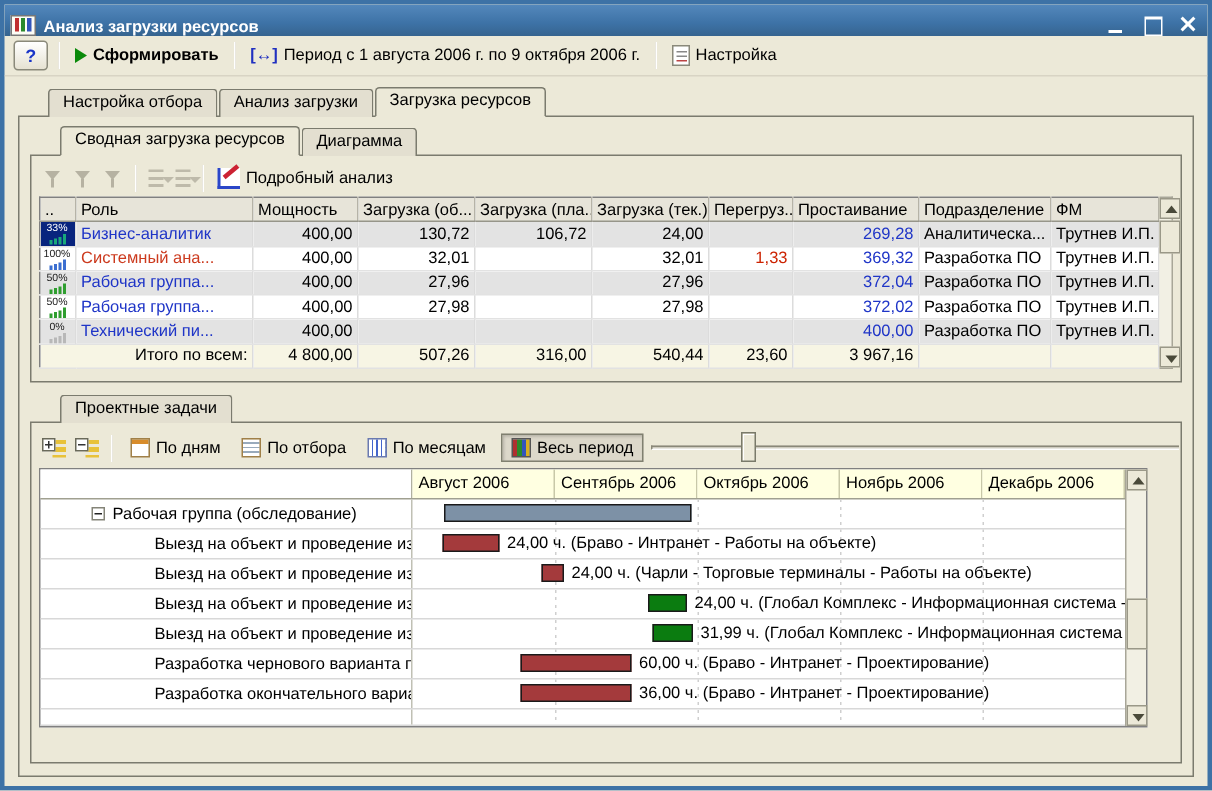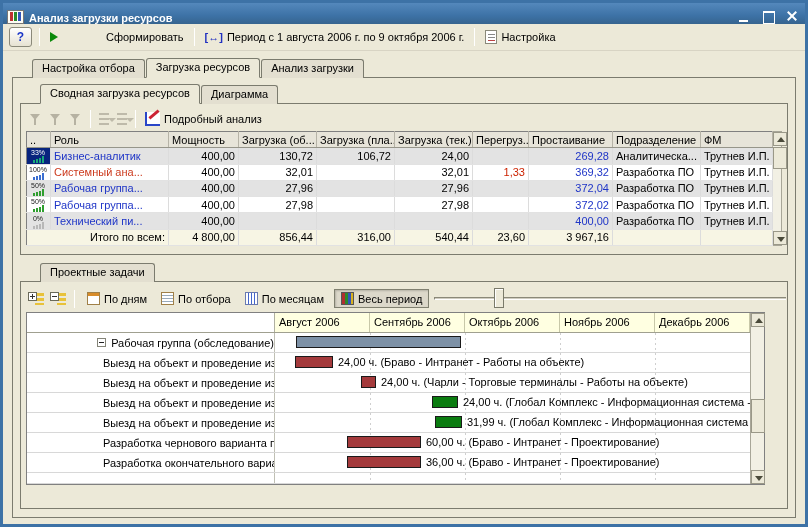--- a/index.html
+++ b/index.html
@@ -17,21 +17,21 @@
   .btn-close::before,.btn-close::after{content:"";position:absolute;left:3px;top:6px;width:12px;height:2px;background:#fff;}
   .btn-close::before{transform:rotate(45deg);}
   .btn-close::after{transform:rotate(-45deg);}
   
   .toolbar{height:27px;display:flex;align-items:center;padding:0 6px;gap:5px;border-bottom:1px solid #d8d4c4;font-size:11px;}
   .tsep{width:1px;height:18px;background:#b8b4a4;border-right:1px solid #fff;margin:0 2px;}
   .help-btn{width:23px;height:20px;border:1px solid #8a897a;border-radius:3px;background:linear-gradient(#ffffff,#e6e2d2);
     color:#1a35c8;font-weight:bold;font-size:12px;display:flex;align-items:center;justify-content:center;}
   .tool-item{display:flex;align-items:center;gap:4px;padding:1px 3px;}
   .play-icon{width:0;height:0;border-left:8px solid #0a8a0a;border-top:5px solid transparent;border-bottom:5px solid transparent;}
-  .gen-label{font-weight:normal;margin-left:44px;}
+  .gen-label{font-weight:bold;}
   .period-icon{color:#2030c0;font-size:11px;font-weight:bold;}
   .period-icon::before{content:"[\2194]";}
   .settings-icon{width:12px;height:14px;background:#fff;border:1px solid #8a897a;position:relative;}
   .settings-icon::after{content:"";position:absolute;left:2px;top:3px;width:7px;height:1px;background:#888;box-shadow:0 3px 0 #888,0 6px 0 #b44;}
   
   .tabs{display:flex;margin-left:20px;position:relative;z-index:3;}
   .tab{height:19px;line-height:17px;font-size:11px;padding:0 9px;border:1px solid #7b7b6e;border-bottom:none;
        border-radius:3px 3px 0 0;background:#E3DFD0;margin-right:1px;position:relative;top:1px;}
   .tab.active{background:#ECE9D8;height:20px;top:0;z-index:4;border-bottom:1px solid #ECE9D8;margin-bottom:-1px;}
   .panel{border:1px solid #7b7b6e;background:#ECE9D8;position:relative;}
@@ -97,21 +97,21 @@
   .slider-track{position:absolute;left:408px;top:12px;width:352px;height:3px;background:#cfccc0;border-top:1px solid #8a8878;border-left:1px solid #8a8878;border-bottom:1px solid #fff;}
   .slider-handle{position:absolute;left:468px;top:3px;width:10px;height:20px;background:#ECE9D8;border:1px solid #7a7a6a;box-shadow:inset 1px 1px 0 #fff;}
   
   .gantt{width:739px;border:1px solid #808080;background:#fff;display:flex;}
   .g-main{width:723px;}
   .g-head{display:flex;height:20px;border-bottom:1px solid #a0a090;}
   .g-head-name{width:248px;border-right:1px solid #b0b0a0;background:#fff;}
   .g-month{width:95px;background:#FFFFE1;border-right:1px solid #c8c8a8;font-size:11px;padding:3px 0 0 4px;white-space:nowrap;overflow:hidden;}
   .g-row{display:flex;height:20px;border-bottom:1px solid #d8d8d8;}
   .g-name{width:248px;border-right:1px solid #c0c0b4;font-size:11px;display:flex;align-items:center;white-space:nowrap;overflow:hidden;}
-  .g-name.group{padding-left:34px;justify-content:flex-end;}
+  .g-name.group{padding-left:34px;}
   .g-name.task{padding-left:76px;}
   .minus-box{width:9px;height:9px;border:1px solid #848478;background:#fff;position:relative;margin-right:5px;flex:none;}
   .minus-box::before{content:"";position:absolute;left:1px;top:3px;width:5px;height:1px;background:#222;}
   .g-chart{position:relative;flex:1;overflow:hidden;
     background-image:repeating-linear-gradient(180deg,#cfcfcf 0 2px,transparent 2px 5px),
       repeating-linear-gradient(180deg,#cfcfcf 0 2px,transparent 2px 5px),
       repeating-linear-gradient(180deg,#cfcfcf 0 2px,transparent 2px 5px),
       repeating-linear-gradient(180deg,#cfcfcf 0 2px,transparent 2px 5px);
     background-size:1px 100%;background-repeat:no-repeat;
     background-position:95px 0,190px 0,285px 0,380px 0;}
@@ -150,22 +150,22 @@
     <span class="tsep"></span>
     <span class="tool-item">
       <span class="settings-icon"></span>
       <span>Настройка</span>
     </span>
   </div>
 
   <div class="main-wrap">
     <div class="tabs">
       <span class="tab">Настройка отбора</span>
+      <span class="tab">Анализ загрузки</span>
       <span class="tab active">Загрузка ресурсов</span>
-      <span class="tab">Анализ загрузки</span>
     </div>
     <div class="panel main-panel">
 
       <div class="tabs">
         <span class="tab active">Сводная загрузка ресурсов</span>
         <span class="tab">Диаграмма</span>
       </div>
       <div class="panel sub-panel">
         <div class="grid-toolbar">
           <span class="gico funnel"></span>
@@ -314,21 +314,21 @@
               <td class="num"></td>
               <td class="num"></td>
               <td class="num over"></td>
               <td class="num idle">400,00</td>
               <td>Разработка ПО</td>
               <td>Трутнев И.П.</td>
             </tr>
             <tr class="total">
               <td colspan="2" class="num">Итого по всем:</td>
               <td class="num">4 800,00</td>
-              <td class="num">856,44</td>
+              <td class="num">507,26</td>
               <td class="num">316,00</td>
               <td class="num">540,44</td>
               <td class="num">23,60</td>
               <td class="num">3 967,16</td>
               <td></td>
               <td></td>
             </tr>
           </tbody>
             </table>
           <div class="vscroll" style="height:115px">

